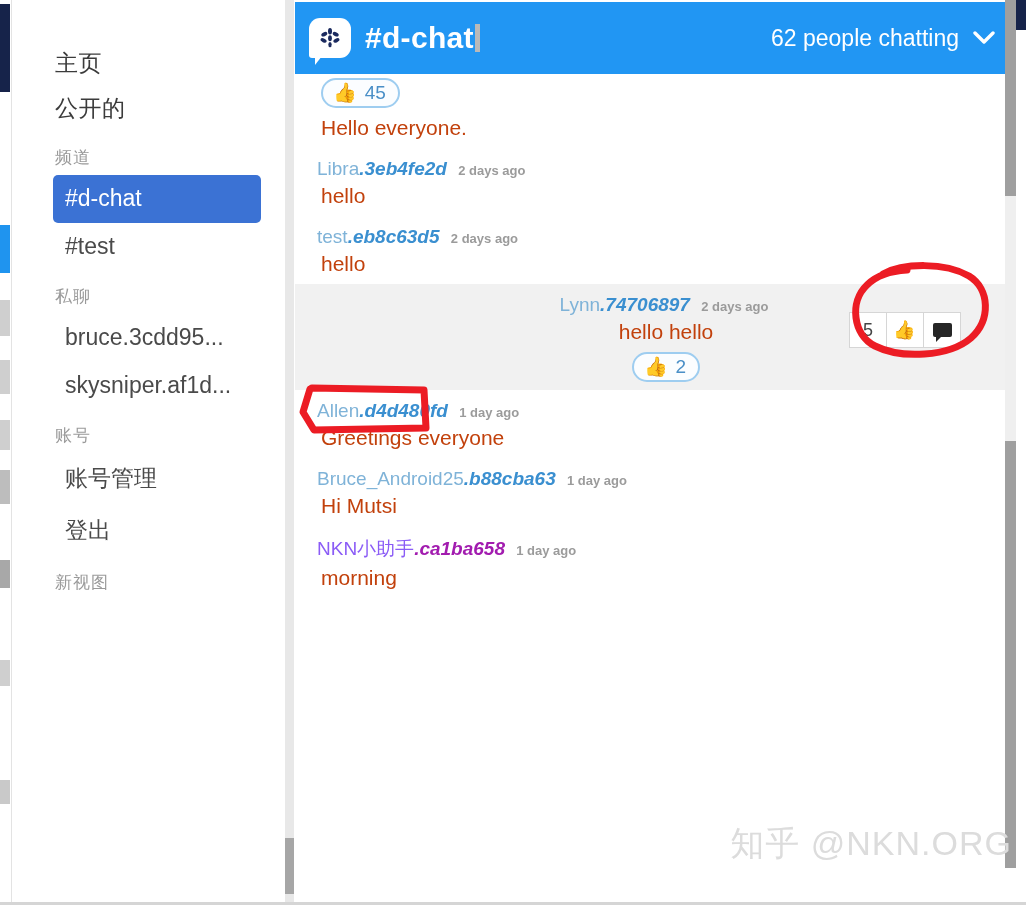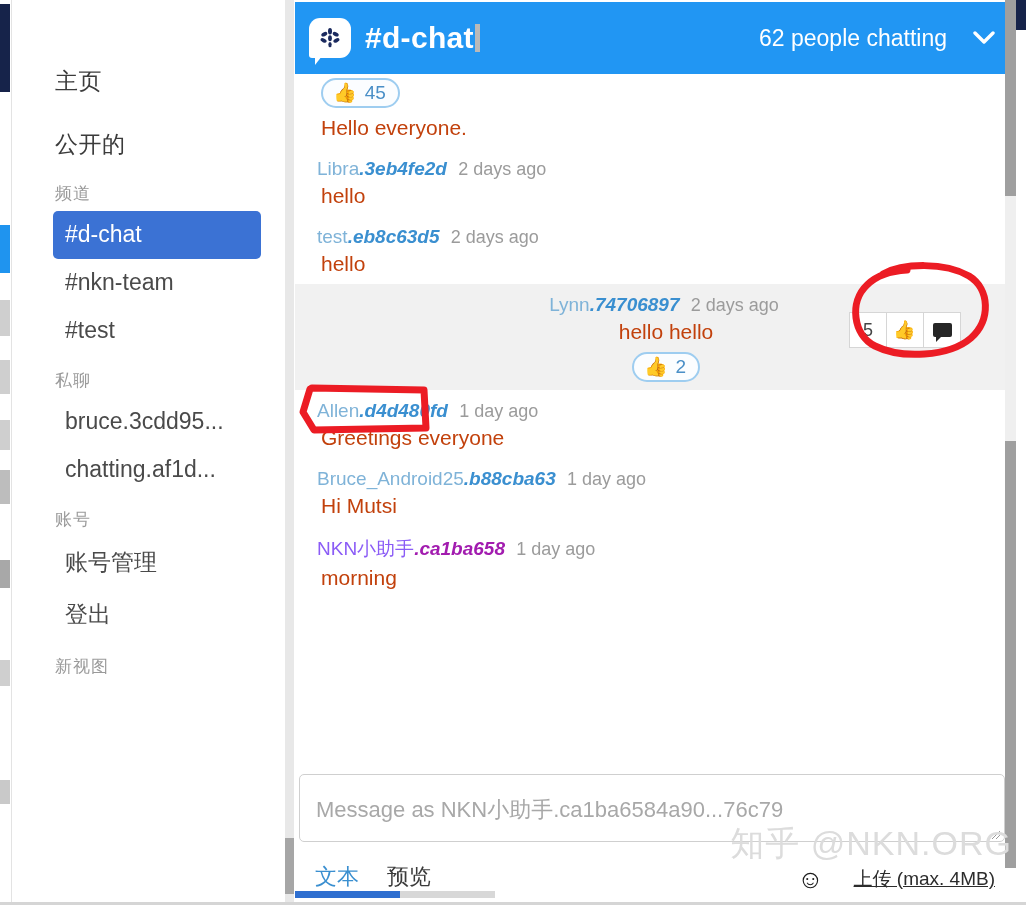--- a/index.html
+++ b/index.html
@@ -44,21 +44,20 @@
   .side-main {
     font-size: 23px;
     color: #3b3b3b;
     padding: 0 0 0 42px;
     line-height: 1.0;
   }
   .side-main-item {
     padding: 10px 0 12px 0;
     cursor: pointer;
     letter-spacing: 0.5px;
-    margin-top: 18px;
   }
   .side-group-label {
     font-size: 17px;
     color: #9a9a9a;
     padding: 14px 0 6px 42px;
     letter-spacing: 1px;
   }
   .side-item {
     font-size: 23px;
     color: #4a4a4a;
@@ -112,21 +111,21 @@
   }
   .title-caret {
     display: inline-block;
     width: 5px; height: 28px;
     background: #b9b9b9;
     margin-left: 1px;
   }
   .people-count {
     margin-left: auto;
     font-size: 23px; color: #ffffff;
-    display: flex; align-items: center; gap: 26px;
+    display: flex; align-items: center; gap: 14px;
     cursor: pointer;
   }
 
   
   .msg-list {
     position: absolute; left: 0; top: 74px;
     width: 716px; height: 694px;
     background: #ffffff;
     overflow: hidden;
   }
@@ -136,21 +135,21 @@
   .msg.highlight { background: #f1f1f1; position: relative; text-align: center; }
   .msg-meta {
     font-size: 19px;
     padding: 8px 0 2px 0;
     white-space: nowrap;
   }
   .uname { color: #7fb3d8; }
   .uhash { color: #3a8fd0; font-style: italic; font-weight: bold; }
   .uname.self { color: #8b5cf6; }
   .uhash.self { color: #a21caf; font-style: italic; font-weight: bold; }
-  .mtime { color: #9b9b9b; font-size: 18px; margin-left: 6px; font-style: normal; font-weight: normal; }
+  .mtime { color: #9b9b9b; font-size: 13px; margin-left: 6px; font-style: normal; font-weight: bold; }
   .msg-body {
     font-size: 21px; color: #c2410c;
     padding: 2px 0 6px 4px;
   }
   .reaction {
     display: inline-flex; align-items: center; gap: 8px;
     border: 2px solid #9ecdf0;
     background: #fbfdff;
     border-radius: 16px;
     padding: 1px 12px 2px 10px;
@@ -324,26 +323,25 @@
   <div class="sidebar">
     <div class="side-top-pad"></div>
 
     <div class="side-main">
       <div class="side-main-item">主页</div>
       <div class="side-main-item">公开的</div>
     </div>
 
     <div class="side-group-label">频道</div>
     <div class="side-item selected">#d-chat</div>
-    <div class="side-item">#nkn-team</div>
     <div class="side-item">#test</div>
 
     <div class="side-group-label">私聊</div>
     <div class="side-item">bruce.3cdd95...</div>
-    <div class="side-item">chatting.af1d...</div>
+    <div class="side-item">skysniper.af1d...</div>
 
     <div class="side-group-label">账号</div>
     <div class="side-item">账号管理</div>
     <div class="side-item">登出</div>
 
     <div class="side-group-label">新视图</div>
   </div>
 
   <div class="mid-scroll-track"></div>
   <div class="mid-scroll-thumb"></div>
@@ -445,37 +443,20 @@
       <div class="msg">
         <div class="msg-meta">
           <span class="uname self">NKN小助手</span><span class="uhash self">.ca1ba658</span>
           <span class="mtime">1 day ago</span>
         </div>
         <div class="msg-body">morning</div>
       </div>
 
     </div>
 
-    <div class="composer-wrap">
-      <textarea class="composer" placeholder="Message as NKN小助手.ca1ba6584a90...76c79" style=""></textarea>
-      <svg class="resize-grip" viewBox="0 0 12 12" aria-hidden="true">
-        <path d="M11 3 L3 11 M11 7 L7 11" stroke="#9a9a9a" stroke-width="1" fill="none"></path>
-      </svg>
-
-      <div class="composer-bar">
-        <div class="ctab active">文本</div>
-        <div class="ctab">预览</div>
-
-        <div class="emoji-btn">☺</div>
-        <div class="upload-link">上传 (max. 4MB)</div>
-      </div>
-
-      <div class="h-scroll-track"></div>
-      <div class="h-scroll-thumb"></div>
-    </div>
 
   </div>
 
   <svg class="annot" id="annot-oval" width="150" height="105" viewBox="0 0 150 105">
     <path d="M38 16 C58 5, 100 4, 124 18 C145 31, 146 62, 126 80
              C104 99, 56 101, 30 88 C8 77, 4 44, 22 27
              C30 19, 44 13, 62 12" stroke="#ec1c24" stroke-width="7" fill="none" stroke-linecap="round" stroke-linejoin="round"></path>
   </svg>
 
   <svg class="annot" id="annot-rect" width="140" height="58" viewBox="0 0 140 58">

